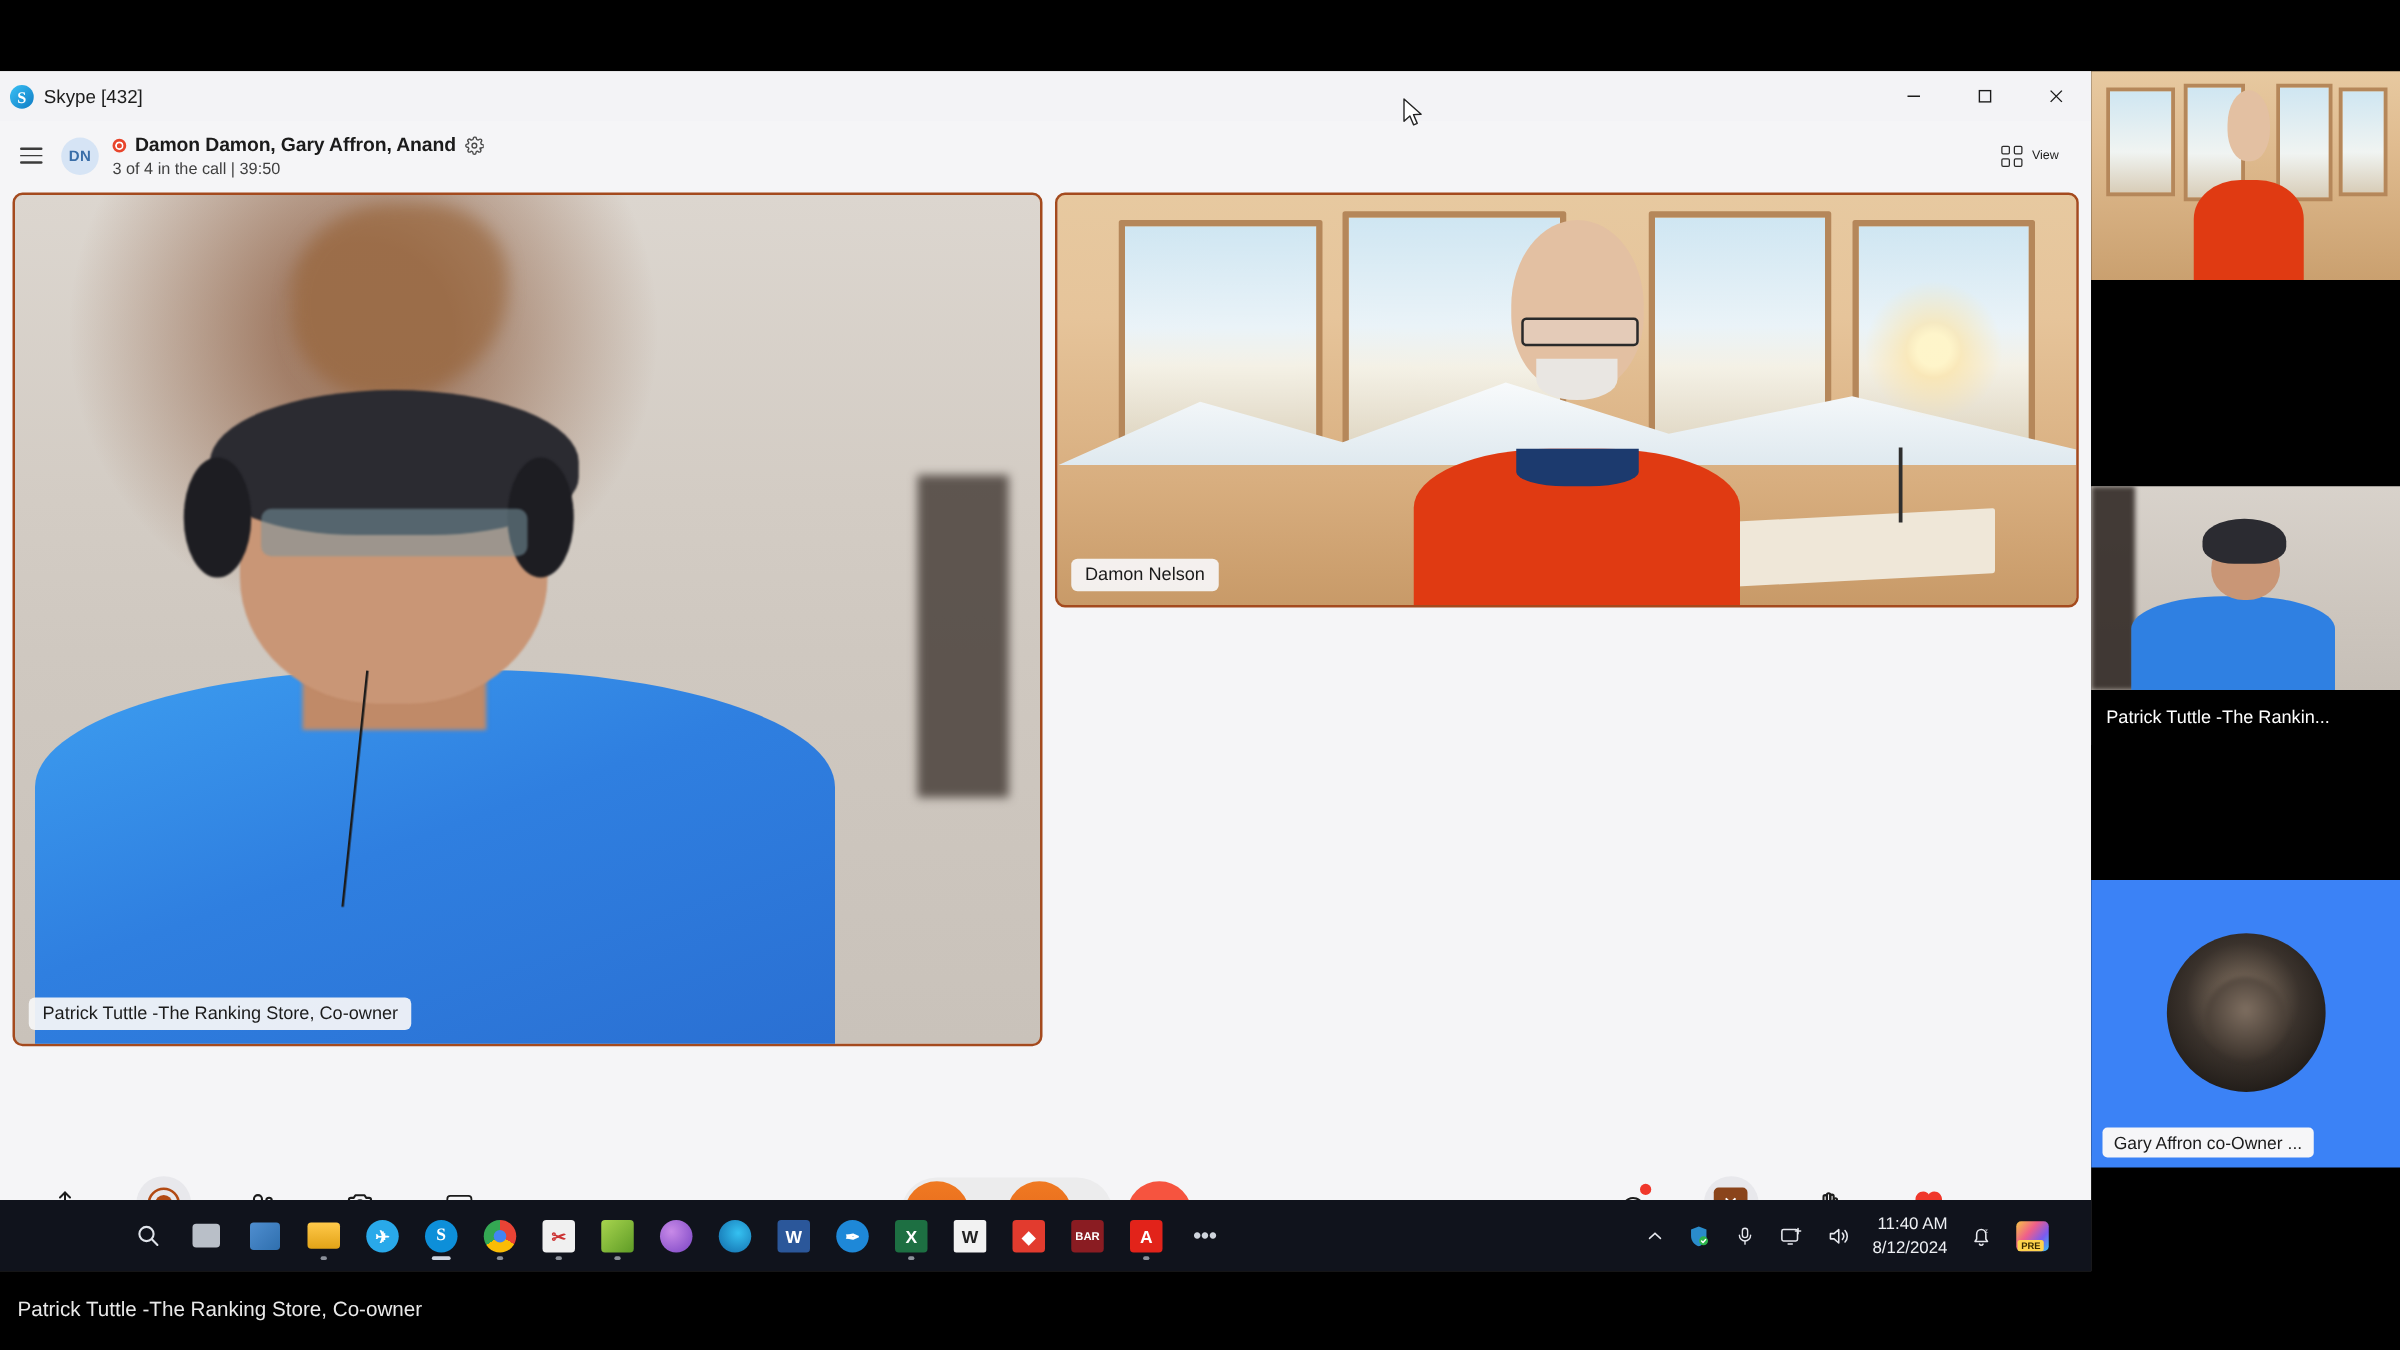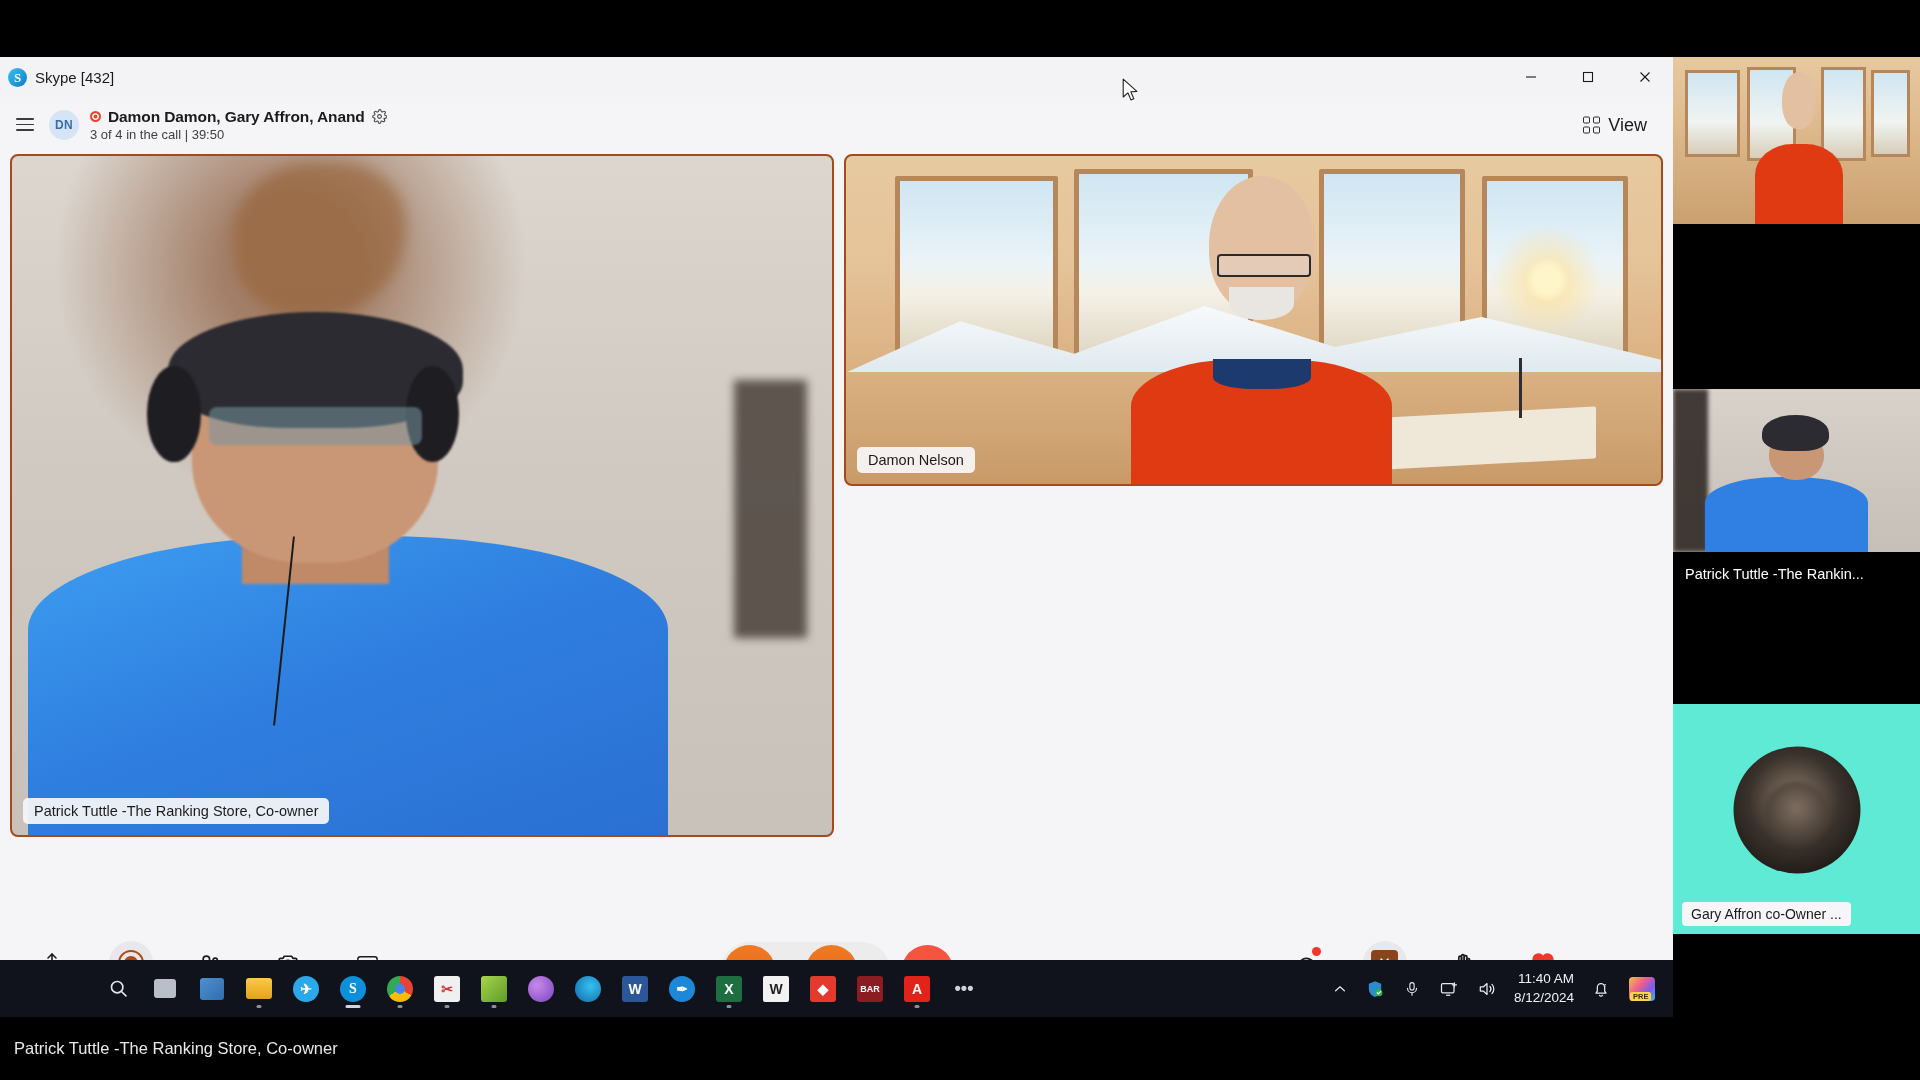--- a/index.html
+++ b/index.html
@@ -57,21 +57,21 @@
     width:11px; height:11px; border-radius:50%;
     border:2.5px solid #e8452c; background:#e8452c;
     box-shadow: inset 0 0 0 1.5px #fff;
   }
   .header-title { font-size:15.5px; font-weight:bold; color:#1b1b1b; letter-spacing:-.1px;}
   .gear { color:#4b4b4b; display:flex; align-items:center; }
   .header-sub { font-size:13px; color:#3f3f3f; padding-left:0px; }
   .view-btn {
     position:absolute; right:16px; top:50%; transform:translateY(-50%);
     display:flex; align-items:center; gap:8px; padding:6px 10px; border-radius:6px;
-    font-size:18px; color:#1b1b1b; cursor:pointer;
+    font-size:10px; color:#1b1b1b; cursor:pointer;
   }
   .grid-icon { display:grid; grid-template-columns:7px 7px; grid-template-rows:7px 7px; gap:3px; }
   .grid-icon i { display:block; border:1.6px solid #2b2b2b; border-radius:1.5px; }
 
   
   .stage { flex:1; display:flex; gap:10px; padding: 2px 10px 0 10px; }
   .col-left { width: 824px; display:flex; }
   .col-right { flex:1; display:flex; flex-direction:column; gap:8px; }
 
   .tile {
@@ -226,40 +226,40 @@
     border-radius:50% 50% 38% 38%; background:#2b2b31;}
   .fs-p-head { position:absolute; left:39%; top:26%; width:22%; height:30%;
     border-radius:48%; background:#c99676;}
   .fs-p-body { position:absolute; left:13%; top:54%; width:66%; height:50%;
     border-radius:45% 45% 0 0/32% 32% 0 0; background:#2f80e2;}
   .fs-p-dark { position:absolute; left:0; top:0; width:14%; height:100%;
     background:rgba(40,32,28,.85); filter:blur(2px);}
 
   .fs-gap2 { height:108px; background:#000; }
 
-  .fs-gary { height:230px; background:#5eead4; }
+  .fs-gary { height:230px; background:#3b82f6; }
   .fs-g-avatar { position:absolute; left:50%; top:46%; transform:translate(-50%,-50%);
     width:127px; height:127px; border-radius:50%;
     background: radial-gradient(circle at 48% 42%, #6b5d50 0 20%, #3a322c 46%, #0d0b09 100%);}
   .fs-g-face { position:absolute; left:24%; top:28%; width:52%; height:52%;
     border-radius:50%; background: radial-gradient(circle at 50% 40%, #7e6e60, #2a231e); filter:blur(2px);}
 
   
   .taskbar { position:absolute; left:0; top:960px; width:1673px; height:57px;
     background:#10131c; display:flex; align-items:center; }
   .tb-icons { display:flex; align-items:center; gap:5px; padding-left:50px; }
   .ti { width:42px; height:42px; border-radius:6px; display:flex; align-items:center;
     justify-content:center; position:relative; cursor:pointer; }
   .ti .glyph { width:26px; height:26px; border-radius:4px; display:flex;
     align-items:center; justify-content:center; font-size:14px; font-weight:bold; color:#fff; }
   .ti .dot { position:absolute; bottom:2px; left:50%; transform:translateX(-50%);
     width:5px; height:3px; border-radius:2px; background:#8b9099; }
   .ti .dot.wide { width:15px; background:#cfd6e2; }
 
-  .tray { position:absolute; right:0; display:flex; align-items:center; gap:2px; padding-right:10px; }
+  .tray { position:absolute; right:16px; display:flex; align-items:center; gap:2px; padding-right:10px; }
   .tray-item { height:46px; padding:0 8px; display:flex; align-items:center;
     justify-content:center; color:#e6e8ee; border-radius:4px; cursor:pointer; }
   .clock { display:flex; flex-direction:column; align-items:flex-end;
     font-size:13.5px; color:#eef0f4; line-height:1.35; padding:0 7px; }
 
   
   .caption-bar { position:absolute; left:0; top:1017px; width:1920px; height:63px;
     background:#000; display:flex; align-items:center; }
   .caption-text { color:#e9e9e9; font-size:16.5px; padding-left:14px; }
 

